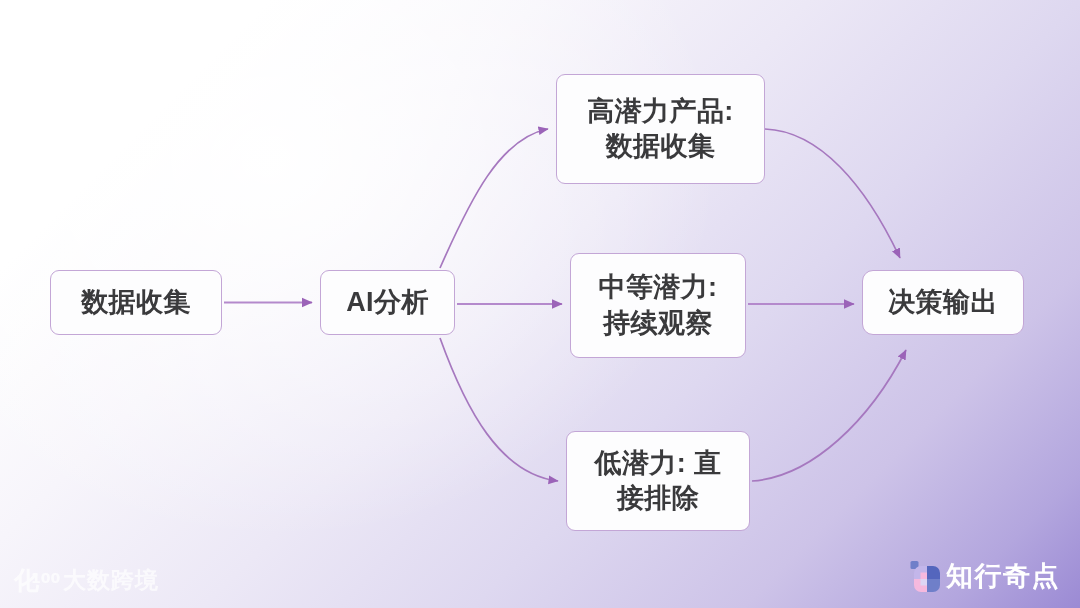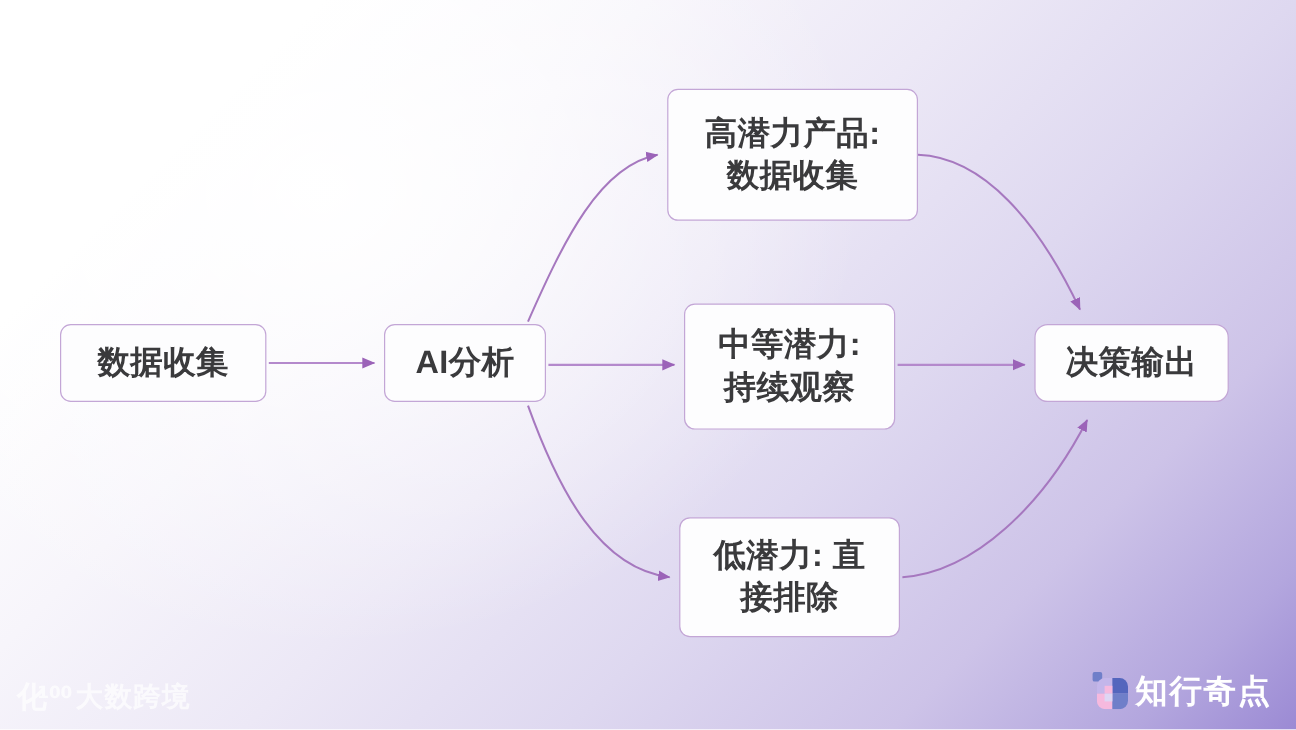--- a/index.html
+++ b/index.html
@@ -93,21 +93,21 @@
     font-size: 23px;
     font-weight: bold;
     letter-spacing: 1px;
   }
 
   #wm-right {
     position: absolute;
     right: 20px;
     bottom: 14px;
     display: flex;
-    align-items: center;
+    align-items: flex-end;
     gap: 3px;
     pointer-events: none;
   }
   #wm-right .brand-logo {
     position: relative;
     width: 34px;
     height: 34px;
   }
   #wm-right .brand-text {
     color: #ffffff;

